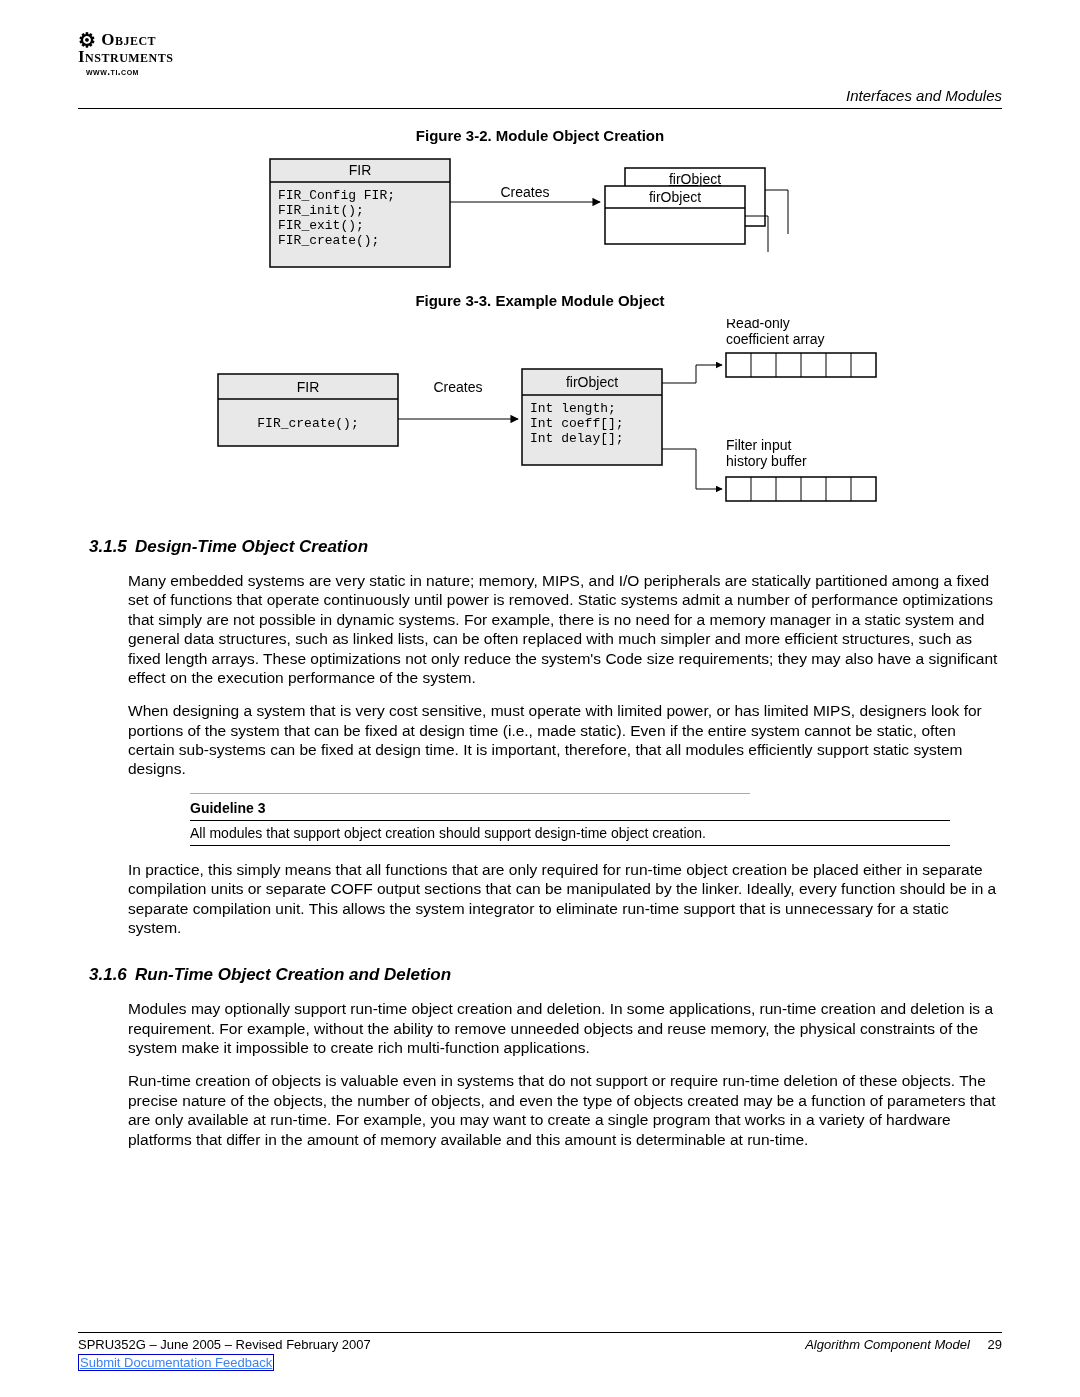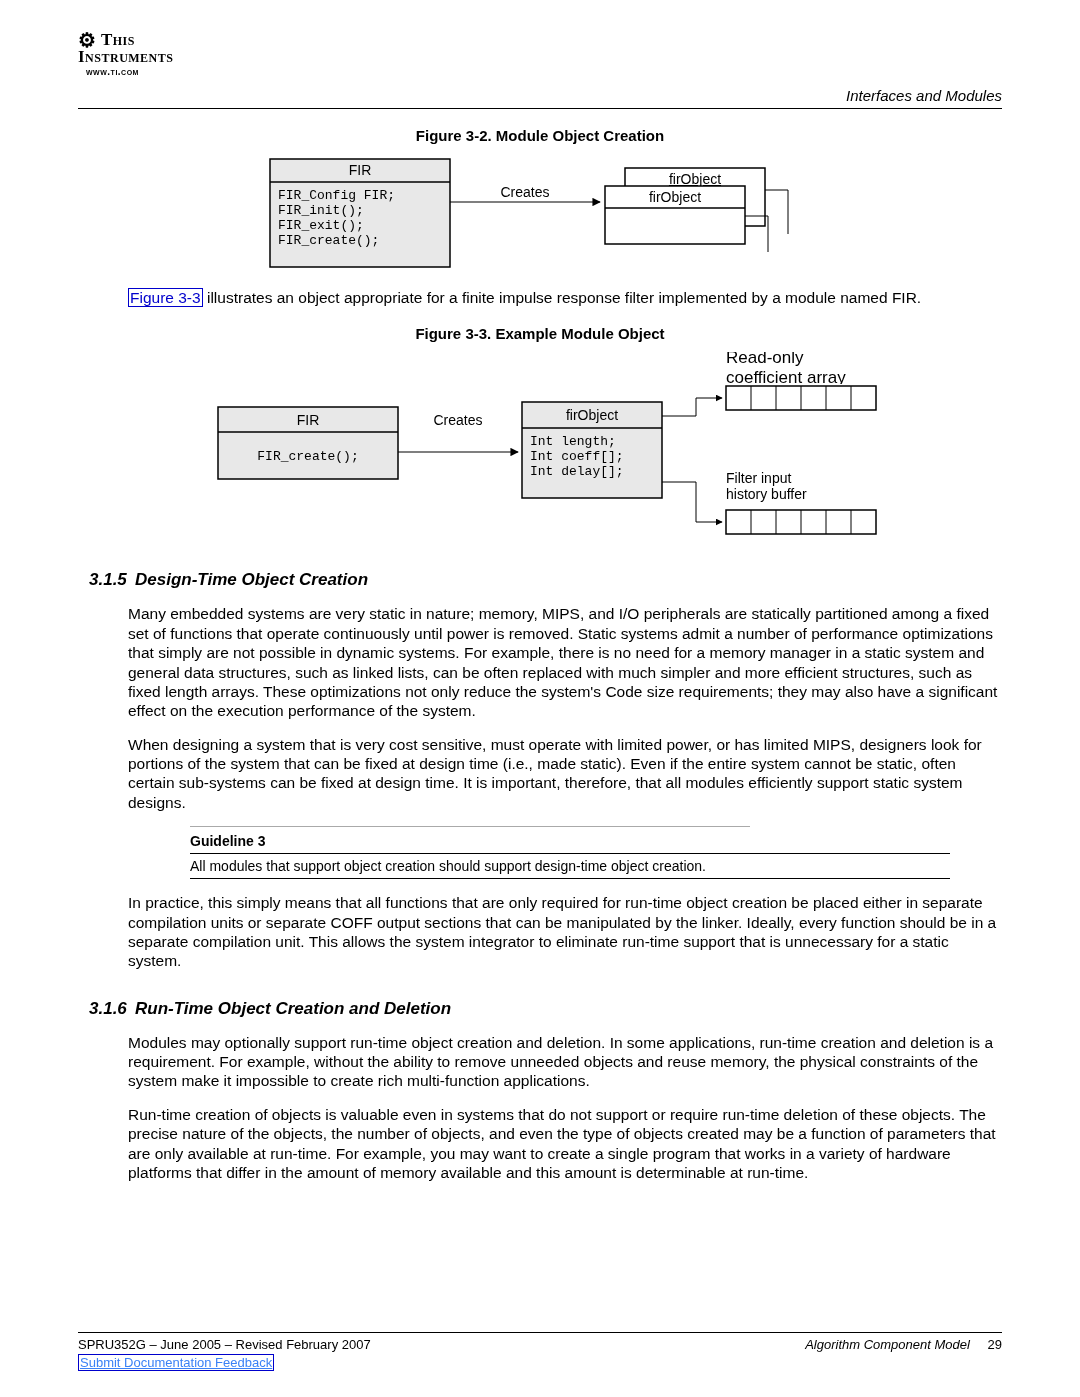--- a/index.html
+++ b/index.html
@@ -154,21 +154,21 @@
   }
 </style>
 </head>
 <body>
 
 <div class="page">
 
   <div class="header">
     <div class="logo-block">
       <span class="logo-glyph">⚙</span>
-      <span>This</span><br>
+      <span>Object</span><br>
       <span>Instruments</span>
       <div class="logo-url">www.ti.com</div>
     </div>
     <div class="header-right">Interfaces and Modules</div>
   </div>
   <hr class="header-rule">
 
   <div class="fig-caption">Figure 3-2. Module Object Creation</div>
 
   <svg class="diagram" width="620" height="120" viewBox="0 0 620 120">
@@ -196,23 +196,20 @@
     <line x1="535" y1="36" x2="558" y2="36" stroke="#000"></line>
     <line x1="558" y1="36" x2="558" y2="80" stroke="#000"></line>
     <text x="465" y="30" text-anchor="middle" class="sans" style="text-decoration:underline;">firObject</text>
     <rect x="375" y="32" width="140" height="58" fill="#fff" stroke="#000" stroke-width="1.5"></rect>
     <line x1="375" y1="54" x2="515" y2="54" stroke="#000" stroke-width="1.5"></line>
     <line x1="515" y1="62" x2="538" y2="62" stroke="#000"></line>
     <line x1="538" y1="62" x2="538" y2="98" stroke="#000"></line>
     <text x="445" y="48" text-anchor="middle" class="sans">firObject</text>
   </svg>
 
-  <p class="body-text">
-    <a href="#" class="fig-ref-link">Figure 3-3</a><span> illustrates an object appropriate for a finite impulse response filter implemented by a module named FIR.</span>
-  </p>
 
   <div class="fig-caption">Figure 3-3. Example Module Object</div>
 
   <svg class="diagram" width="740" height="190" viewBox="0 0 740 190">
     <defs>
       <marker id="arrow2" viewBox="0 0 10 10" refX="9" refY="5" markerWidth="7" markerHeight="7" orient="auto-start-reverse">
         <path d="M 0 0 L 10 5 L 0 10 z" fill="#000"></path>
       </marker>
     </defs>
 
@@ -243,21 +240,21 @@
 
     <g>
       <rect x="556" y="34" width="150" height="24" fill="#fff" stroke="#000" stroke-width="1.5"></rect>
       <line x1="581" y1="34" x2="581" y2="58" stroke="#000"></line>
       <line x1="606" y1="34" x2="606" y2="58" stroke="#000"></line>
       <line x1="631" y1="34" x2="631" y2="58" stroke="#000"></line>
       <line x1="656" y1="34" x2="656" y2="58" stroke="#000"></line>
       <line x1="681" y1="34" x2="681" y2="58" stroke="#000"></line>
     </g>
     <foreignObject x="556" y="-4" width="170" height="36">
-      <div xmlns="http://www.w3.org/1999/xhtml" class="sans" style="font-size:17px;white-space:pre;">Read-only
+      <div xmlns="http://www.w3.org/1999/xhtml" class="sans" style="font-size:14px;white-space:pre;">Read-only
 coefficient array</div>
     </foreignObject>
 
     <g>
       <rect x="556" y="158" width="150" height="24" fill="#fff" stroke="#000" stroke-width="1.5"></rect>
       <line x1="581" y1="158" x2="581" y2="182" stroke="#000"></line>
       <line x1="606" y1="158" x2="606" y2="182" stroke="#000"></line>
       <line x1="631" y1="158" x2="631" y2="182" stroke="#000"></line>
       <line x1="656" y1="158" x2="656" y2="182" stroke="#000"></line>
       <line x1="681" y1="158" x2="681" y2="182" stroke="#000"></line>

